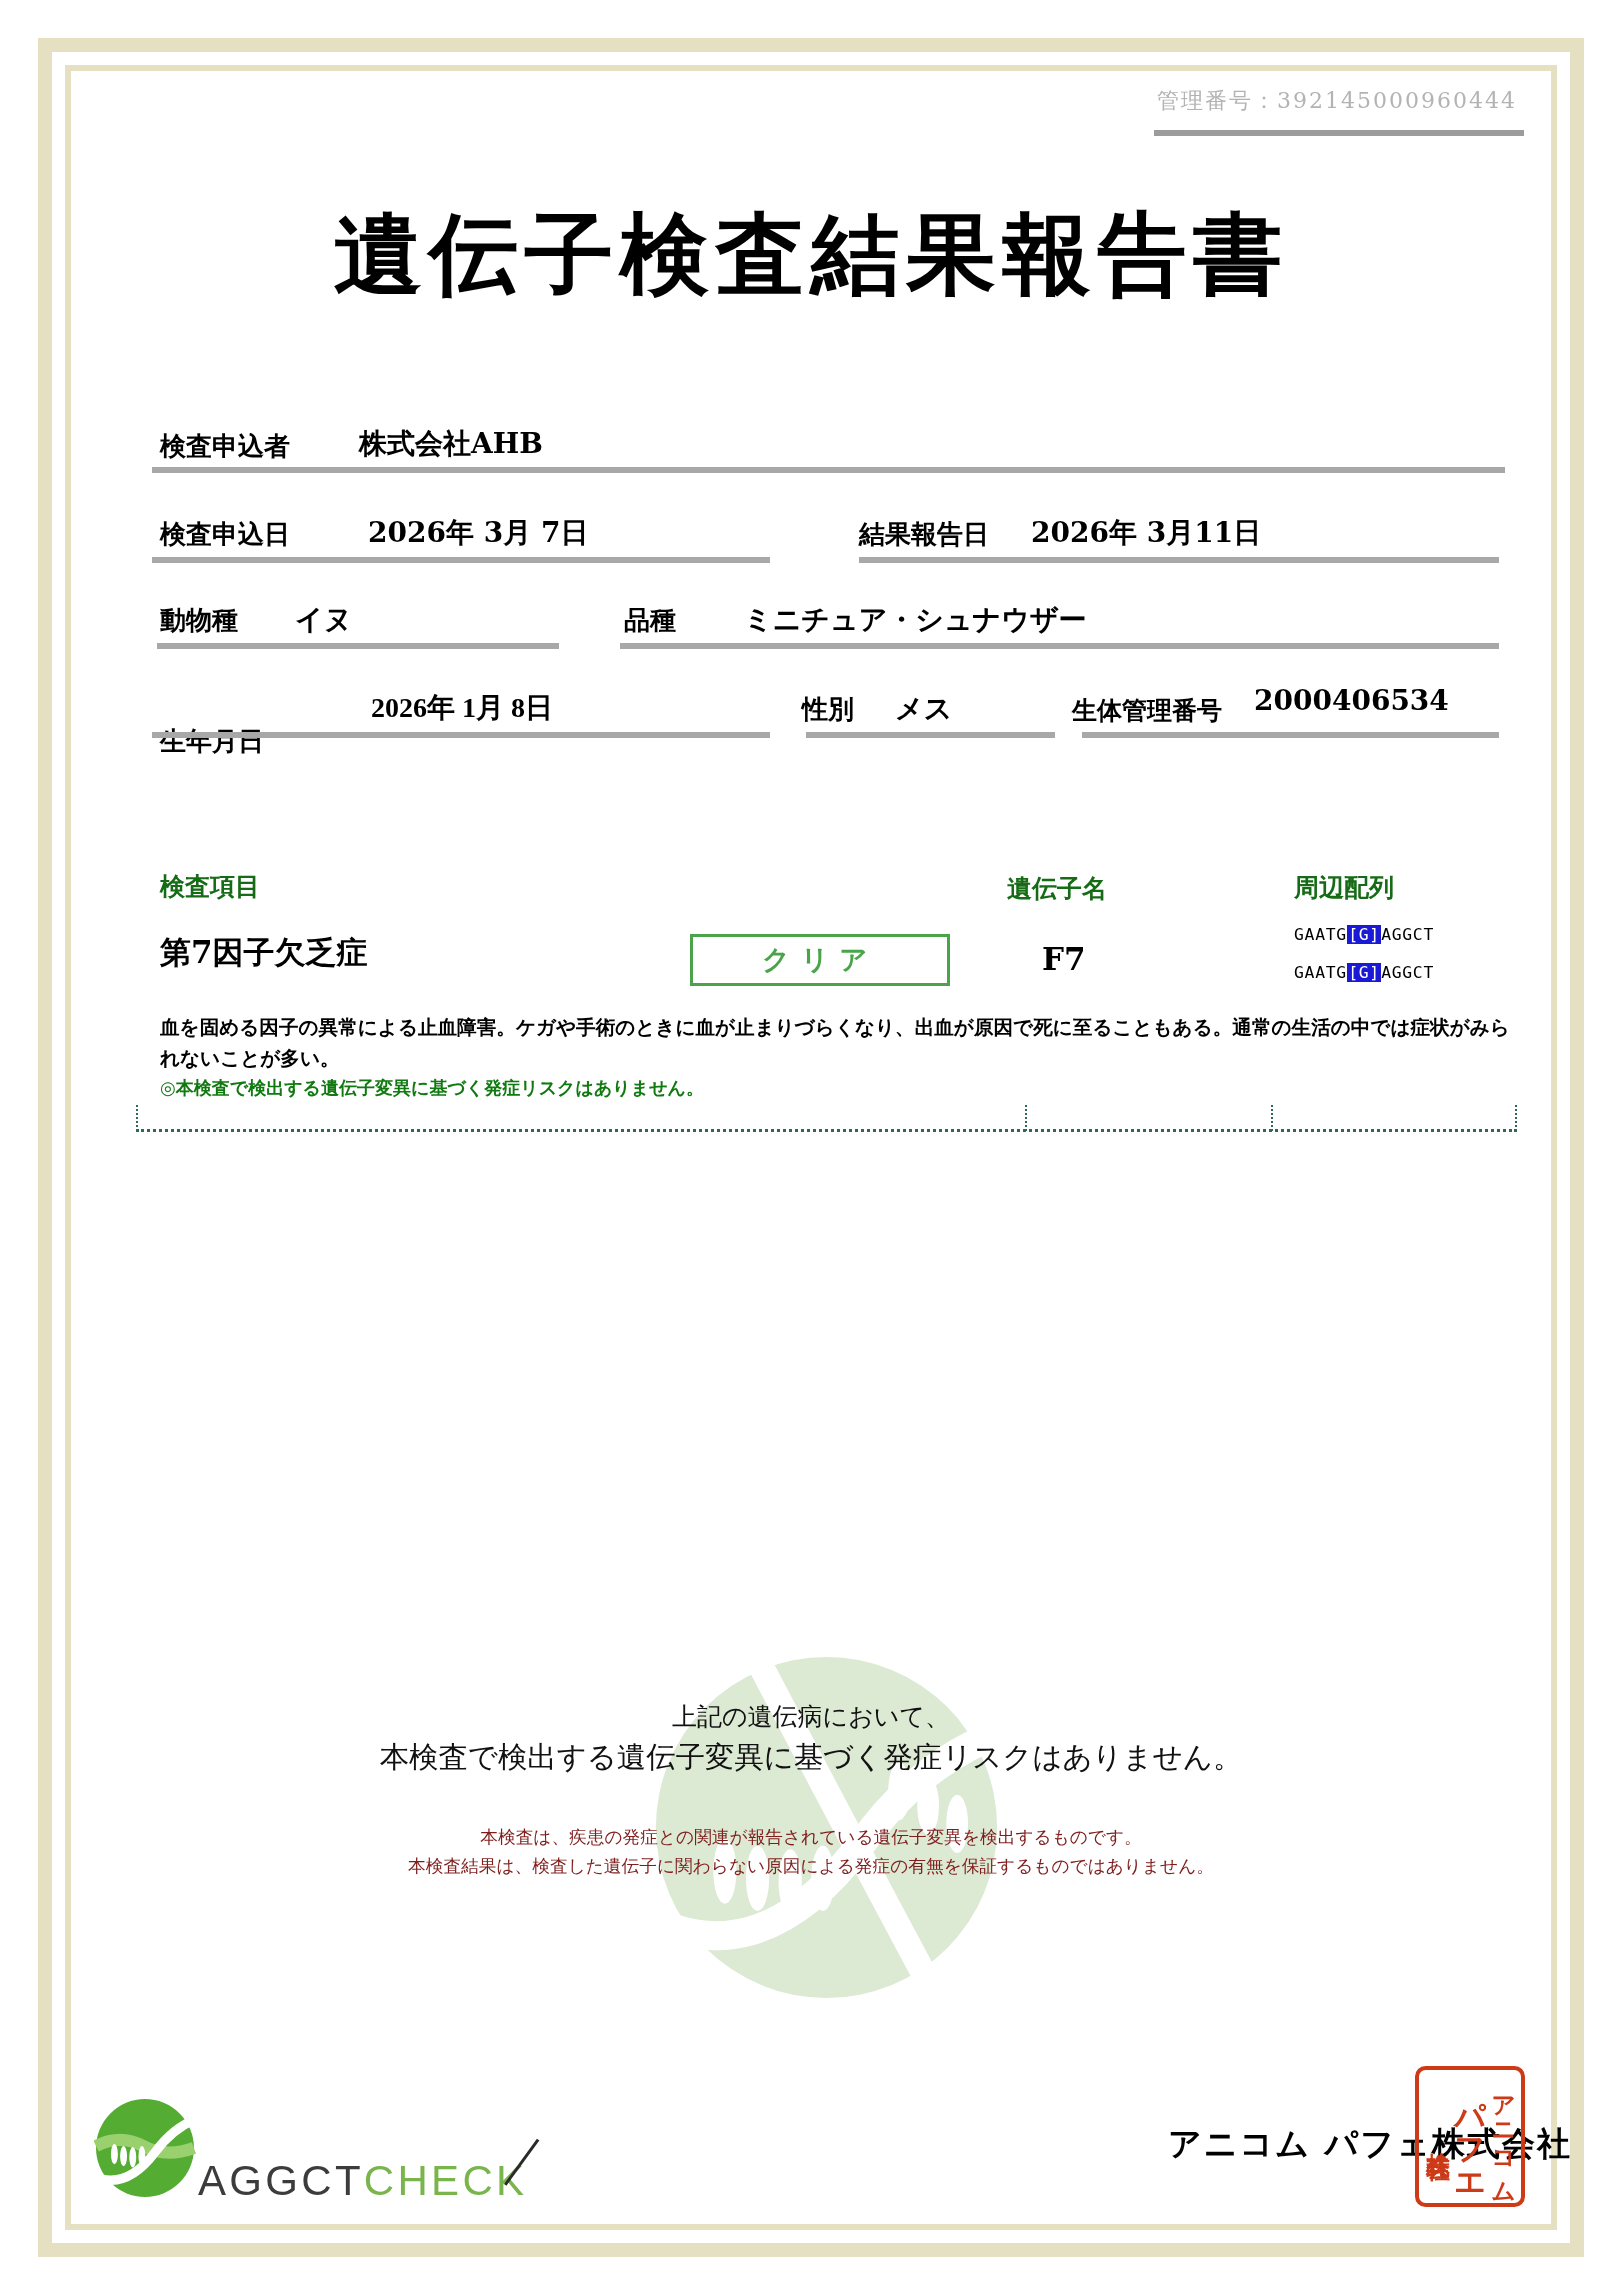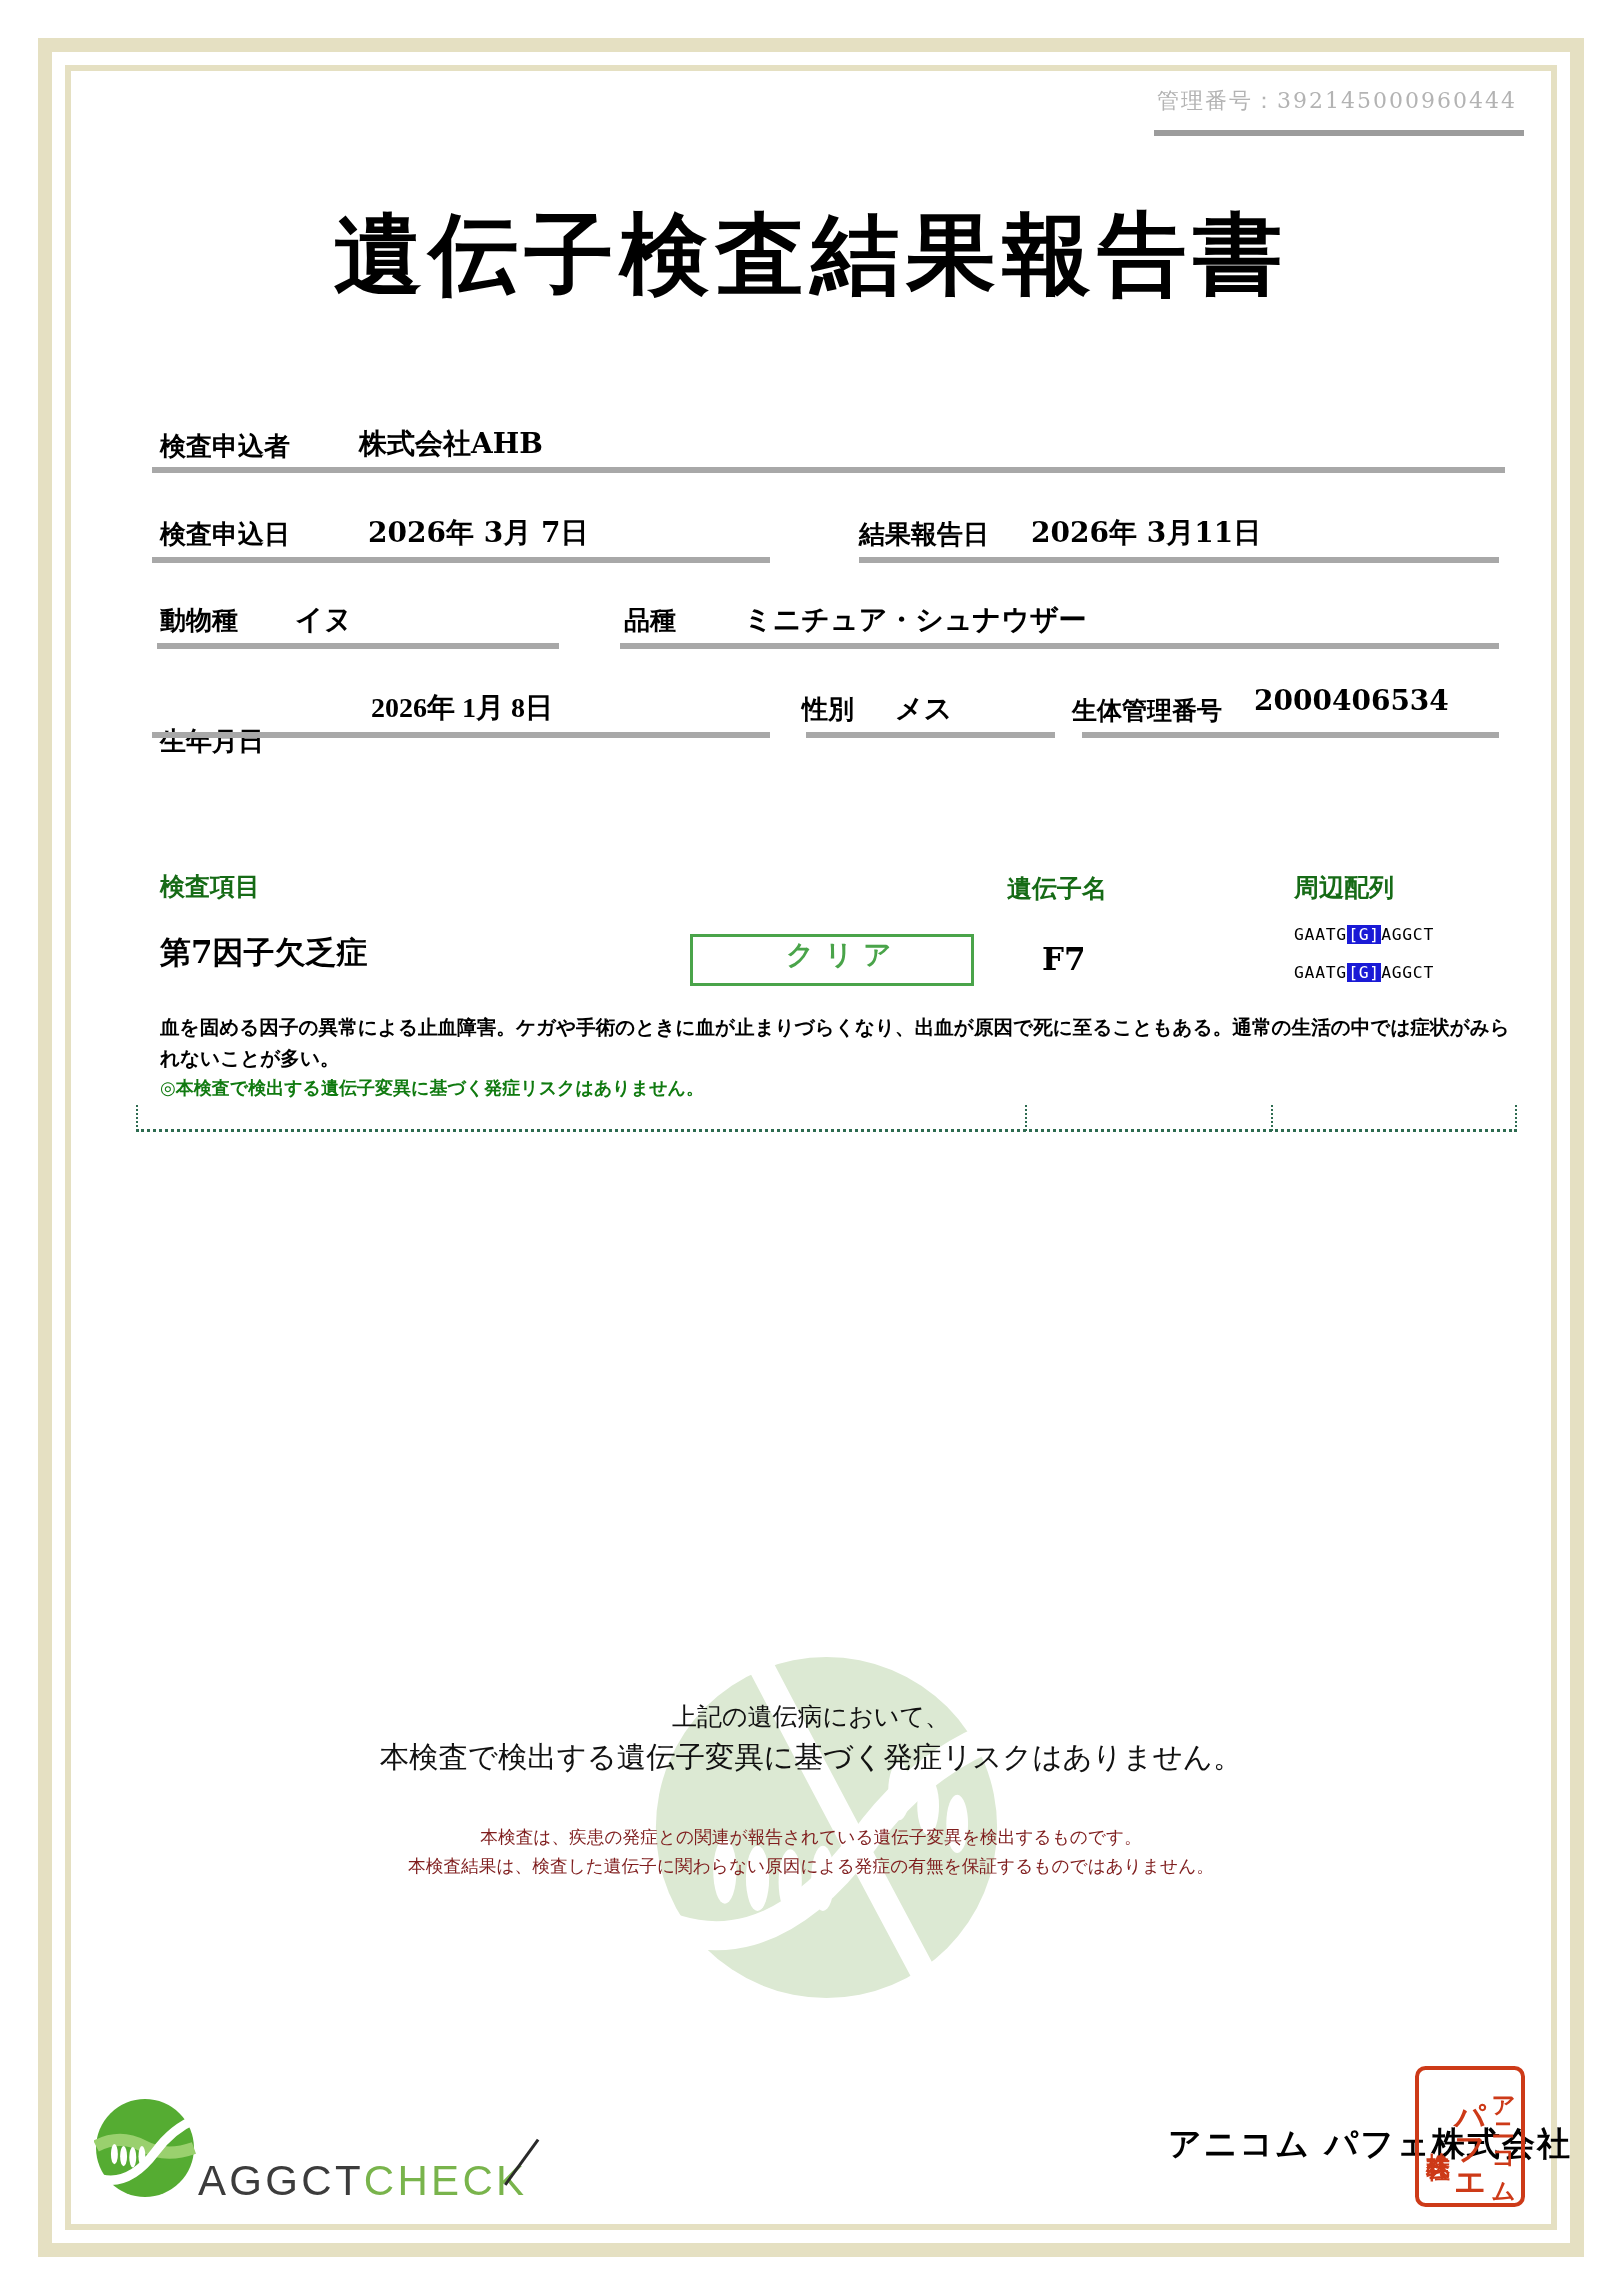--- a/index.html
+++ b/index.html
@@ -14,21 +14,21 @@
         color:#b3b3b3;letter-spacing:2px;white-space:nowrap;}
   .mgmt-bar{left:1154px;top:130px;width:370px;height:5.9px;background:#9c9c9c;}
   .title{left:0;top:195px;width:100%;text-align:center;font-size:89px;font-weight:600;
         letter-spacing:6.5px;white-space:nowrap;}
   .lbl{font-size:26px;font-weight:700;white-space:nowrap;}
   .val{font-size:28px;font-weight:600;white-space:nowrap;}
   .bar{height:5.9px;background:#a8a8a8;}
   .ghead{font-size:25px;font-weight:700;color:#166b16;white-space:nowrap;}
   .item-name{font-size:31px;font-weight:700;white-space:nowrap;}
   .clear-box{left:690px;top:934px;width:254px;height:46px;border:3.3px solid #4aa44a;
-        display:flex;align-items:flex-start;justify-content:center;padding-left:24px;}
+        display:flex;align-items:center;justify-content:center;}
   .clear-text{font-size:27.5px;color:#4aa44a;letter-spacing:10.5px;font-weight:600;}
   .gene{font-size:31px;font-weight:600;}
   .seq{font-family:"DejaVu Sans Mono","Liberation Mono",monospace;font-size:16.4px;
         letter-spacing:0.7px;white-space:nowrap;}
   .seq .variant{background:#1a1ad6;color:#ffffff;padding:0 1.3px;}
   .desc{left:160px;top:1013px;width:1355px;font-size:19.6px;font-weight:700;line-height:1.58;}
   .risk{left:160px;top:1076px;font-size:18px;font-weight:700;color:#107a10;white-space:nowrap;}
   .dot-h{left:136px;top:1129px;width:1381px;border-top:3.3px dotted #2d6b50;}
   .dot-v{top:1105px;height:26px;border-left:2.6px dotted #2d6b50;width:0;}
   .sans{font-family:"Liberation Sans","DejaVu Sans",sans-serif;}

